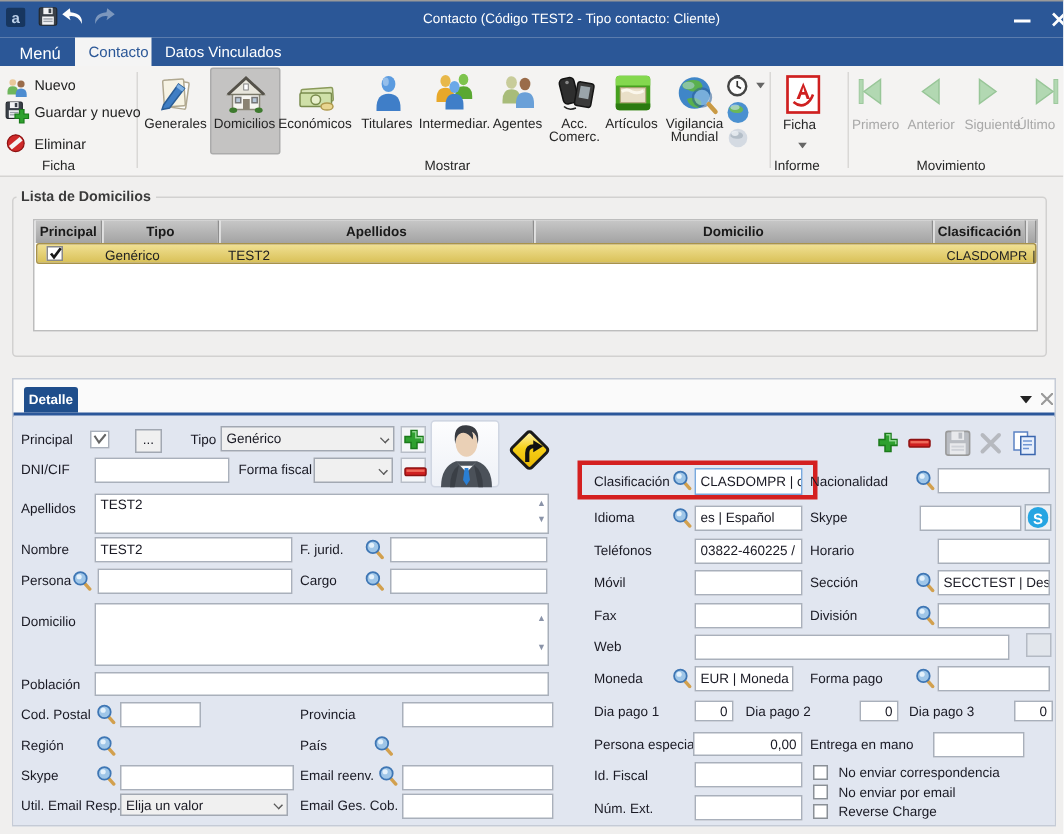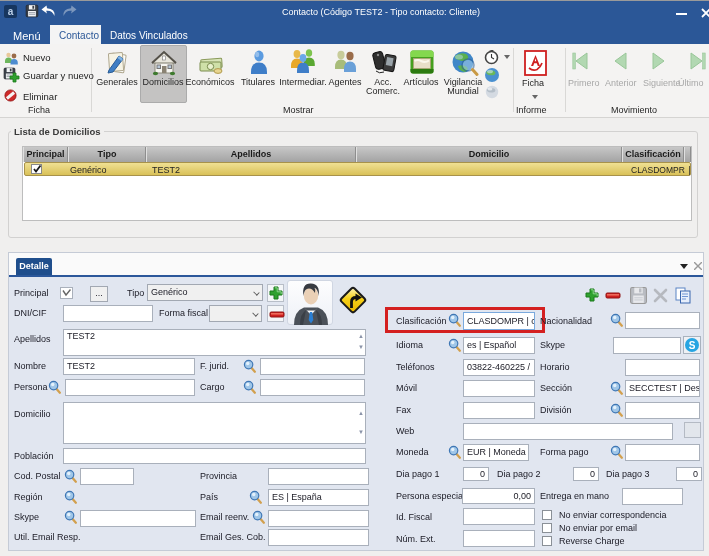--- a/index.html
+++ b/index.html
@@ -316,36 +316,36 @@
       <line x1="8" y1="8.4" x2="11" y2="11.8" stroke="#d2a04e" stroke-width="2.1" stroke-linecap="round"></line>
       <circle cx="5.2" cy="5.2" r="3.9" fill="#9fc6e8" stroke="#3e76b4" stroke-width="1.1"></circle>
       <circle cx="4.4" cy="4.2" r="1.6" fill="#e4f1fb"></circle>
     </svg>
     <div class="L" style="left:200px;top:492px">País</div>
     <svg class="M" style="left:249px;top:490px" width="13" height="13" viewBox="0 0 13 13">
       <line x1="8" y1="8.4" x2="11" y2="11.8" stroke="#d2a04e" stroke-width="2.1" stroke-linecap="round"></line>
       <circle cx="5.2" cy="5.2" r="3.9" fill="#9fc6e8" stroke="#3e76b4" stroke-width="1.1"></circle>
       <circle cx="4.4" cy="4.2" r="1.6" fill="#e4f1fb"></circle>
     </svg>
-    <div class="I" style="left:268px;top:489px;width:101px;height:17px;line-height:15px">ES | España</div>
     <div class="L" style="left:14px;top:512px">Skype</div>
     <svg class="M" style="left:64px;top:510px" width="13" height="13" viewBox="0 0 13 13">
       <line x1="8" y1="8.4" x2="11" y2="11.8" stroke="#d2a04e" stroke-width="2.1" stroke-linecap="round"></line>
       <circle cx="5.2" cy="5.2" r="3.9" fill="#9fc6e8" stroke="#3e76b4" stroke-width="1.1"></circle>
       <circle cx="4.4" cy="4.2" r="1.6" fill="#e4f1fb"></circle>
     </svg>
     <div class="I" style="left:80px;top:510px;width:116px;height:17px;line-height:15px"></div>
     <div class="L" style="left:200px;top:512px">Email reenv.</div>
     <svg class="M" style="left:252px;top:510px" width="13" height="13" viewBox="0 0 13 13">
       <line x1="8" y1="8.4" x2="11" y2="11.8" stroke="#d2a04e" stroke-width="2.1" stroke-linecap="round"></line>
       <circle cx="5.2" cy="5.2" r="3.9" fill="#9fc6e8" stroke="#3e76b4" stroke-width="1.1"></circle>
       <circle cx="4.4" cy="4.2" r="1.6" fill="#e4f1fb"></circle>
     </svg>
     <div class="I" style="left:268px;top:510px;width:101px;height:17px;line-height:15px"></div>
     <div class="L" style="left:14px;top:532px">Util. Email Resp.</div>
+    <div class="D" style="left:80px;top:529px;width:112px;height:15px">Elija un valor<span class="ar"></span></div>
     <div class="L" style="left:200px;top:532px">Email Ges. Cob.</div>
     <div class="I" style="left:268px;top:529px;width:101px;height:17px;line-height:15px"></div>
     <svg class="a" style="left:584px;top:287px" width="16" height="16" viewBox="0 0 16 16">
       <path d="M6 2h4v4h4v4h-4v4H6v-4H2V6h4z" fill="#2fa12f" stroke="#1b7a1b" stroke-width="1"></path>
       <path d="M6.8 2.8h2.4v4h4v2.4" fill="none" stroke="#8fd68f" stroke-width="1"></path>
     </svg>
     <svg class="a" style="left:605px;top:287px" width="16" height="16" viewBox="0 0 16 16">
       <rect x="1" y="6" width="14" height="5" rx="1.2" fill="#cf2020" stroke="#8e1212" stroke-width="1"></rect>
       <rect x="2" y="7" width="12" height="1.6" fill="#ee6a5a"></rect>
     </svg>

